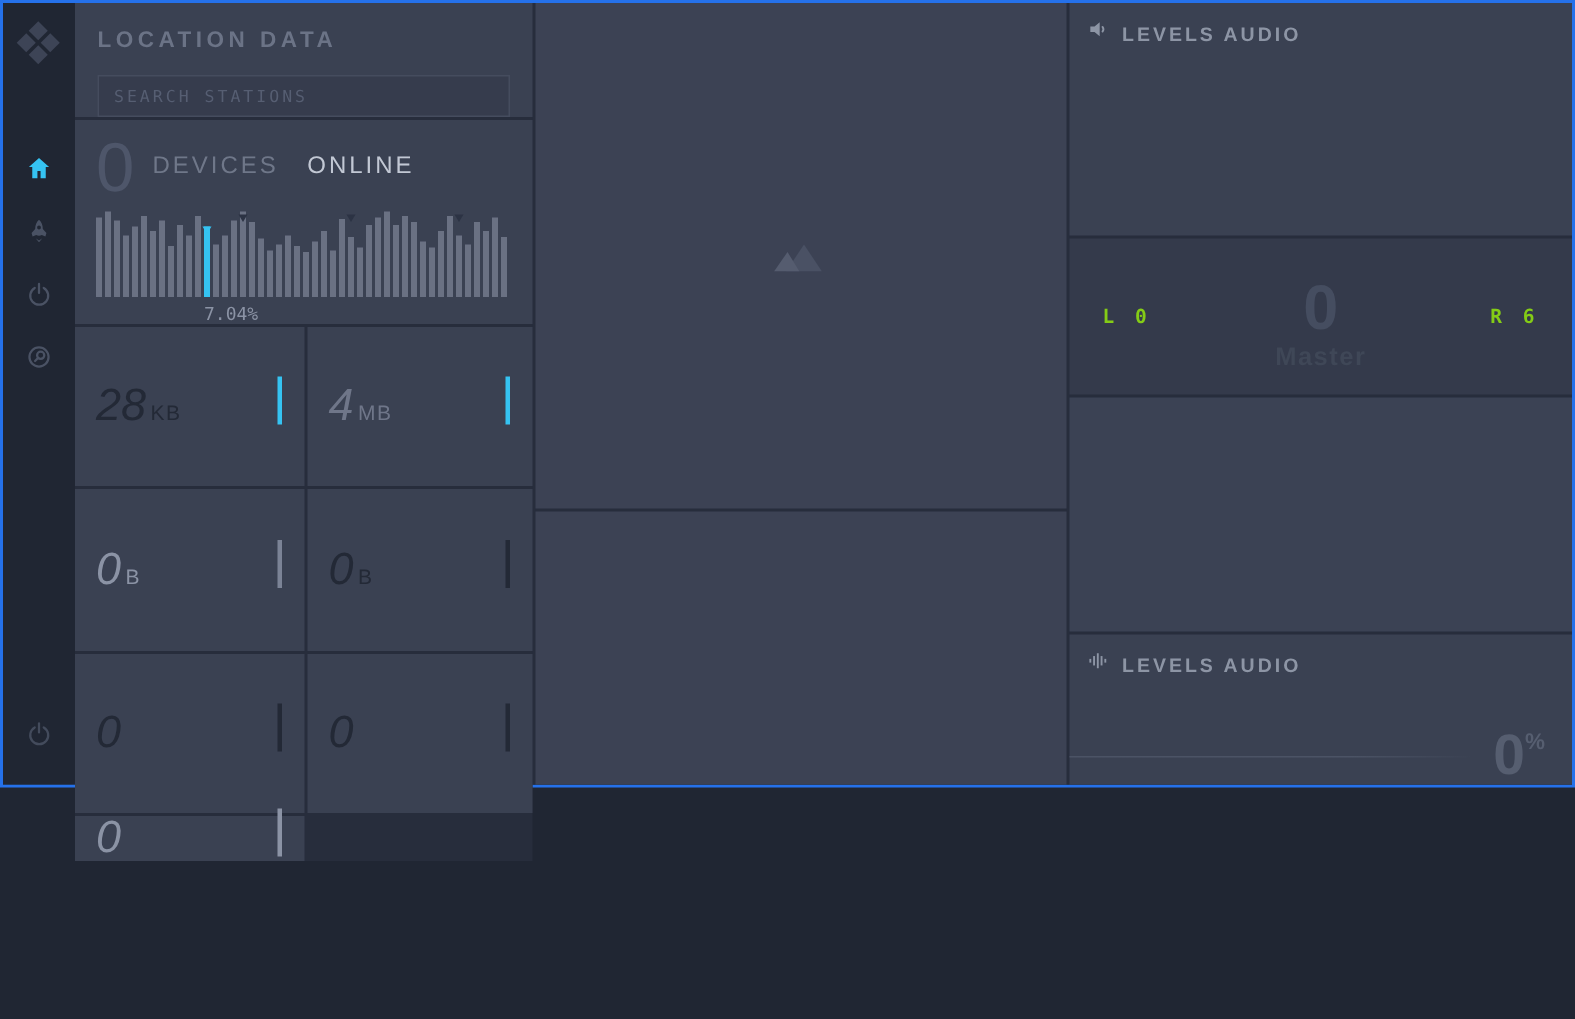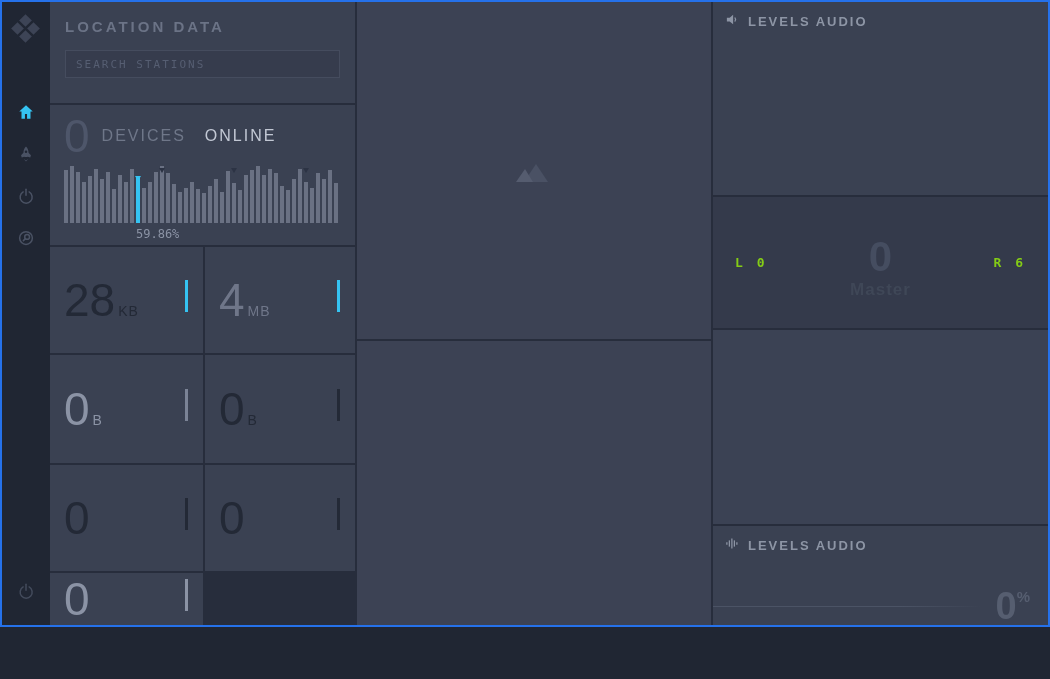--- a/index.html
+++ b/index.html
@@ -1,18 +1,18 @@
 <!DOCTYPE html>
 <html><head>
 <meta charset="utf-8">
 <style>
   * { margin:0; padding:0; box-sizing:border-box; }
   html,body { width:1050px; height:679px; overflow:hidden; background:#202633;
     font-family:"Liberation Sans", sans-serif; }
-  .frame { width:1050px; height:627px; border:2px solid #2571ea; display:flex; background:#272d3c; }
+  .frame { width:1050px; height:525px; border:2px solid #2571ea; display:flex; background:#272d3c; }
 
   
   .sidebar { width:48px; background:#202633; display:flex; flex-direction:column; align-items:center; padding:14px 0 12px; }
   .logo { width:26px; height:26px; position:relative; margin-bottom:50px; }
   .logo i { position:absolute; width:9px; height:9px; background:#3d4456; transform:rotate(45deg); }
   .logo i:nth-child(1){ top:0; left:8px; } .logo i:nth-child(2){ top:8px; left:0; }
   .logo i:nth-child(3){ top:8px; left:16px; } .logo i:nth-child(4){ top:16px; left:8px; }
   .nav-btn { background:none; border:none; width:30px; height:30px; margin:6px 0; cursor:pointer;
     display:flex; align-items:center; justify-content:center; }
   .nav-btn svg { width:18px; height:18px; }
@@ -42,21 +42,21 @@
   .chart .bar.hl { background:#35c3f2; }
   .chart .marker { position:absolute; top:3px; width:0; height:0;
     border-left:3px solid transparent; border-right:3px solid transparent; border-top:5px solid #2c3344; }
   .chart .marker.hl { border-top-color:#35c3f2; }
   .chart-label { font-family:"DejaVu Sans Mono", monospace; font-size:12px; color:#8b93a5; margin:4px 0 0 72px; }
 
   .stats-grid { flex:1; display:grid; grid-template-columns:153px 1fr; grid-template-rows:106px 108px 106px 1fr;
     gap:2px; background:#272d3c; }
   .card { background:#3a4152; position:relative; display:flex; align-items:center; padding-left:14px; }
   .num { display:flex; align-items:baseline; line-height:1; }
-  .num .val { font-size:46px; font-weight:400; }
+  .num .val { font-size:30px; font-weight:400;font-style:italic; }
   .num .unit { font-size:14px; letter-spacing:1px; margin-left:3px; }
   .tone-dark  { color:#232936; } .tone-gray { color:#6f7689; } .tone-light { color:#8b93a5; }
   .tick { position:absolute; right:15px; top:50%; margin-top:-20px; width:3px; height:32px; }
   .tick-cyan { background:#35c3f2; } .tick-gray { background:#7b8396; }
   .tick-dark { background:#232936; } .tick-light { background:#8b93a5; }
 
   
   .p-preview { height:337px; margin-bottom:2px; display:flex; align-items:center; justify-content:center; background:#3c4254; }
   .p-mid-empty { flex:1; background:#3c4254; }
 
@@ -190,21 +190,21 @@
           <div class="bar" style="height: 35px;"></div>
           <div class="bar" style="height: 50px;"></div>
           <div class="bar" style="height: 44px;"></div>
           <div class="bar" style="height: 53px;"></div>
           <div class="bar" style="height: 40px;"></div>
           <span class="marker" style="left: 95px;"></span>
           <span class="marker" style="left: 167px;"></span>
           <span class="marker" style="left: 239px;"></span>
           <span class="marker hl" style="left: 71px; top: 11px;"></span>
         </div>
-      <div class="chart-label">59.86%</div>
+      <div class="chart-label">7.04%</div>
     </div>
 
     <div class="stats-grid">
       <div class="card">
         <div class="num tone-dark">
           <span class="val">28</span>
             <span class="unit">KB</span>
         </div>
           <span class="tick tick-cyan"></span>
       </div>

